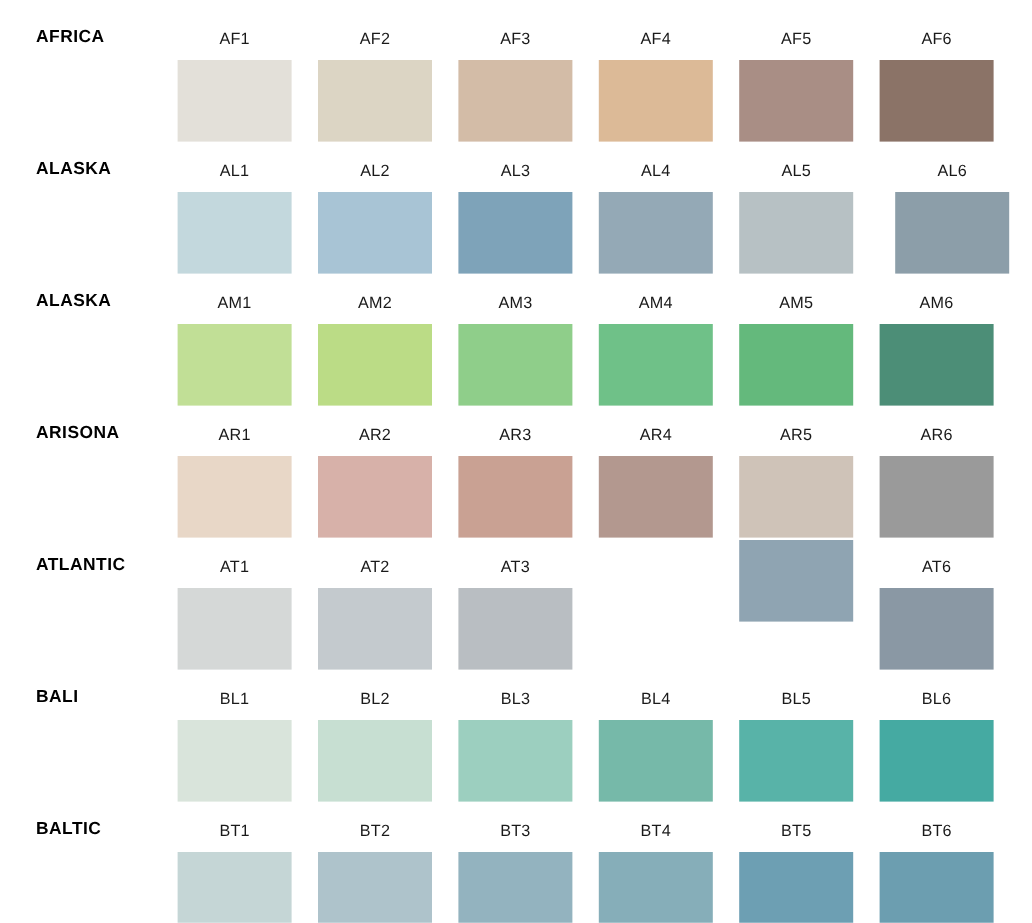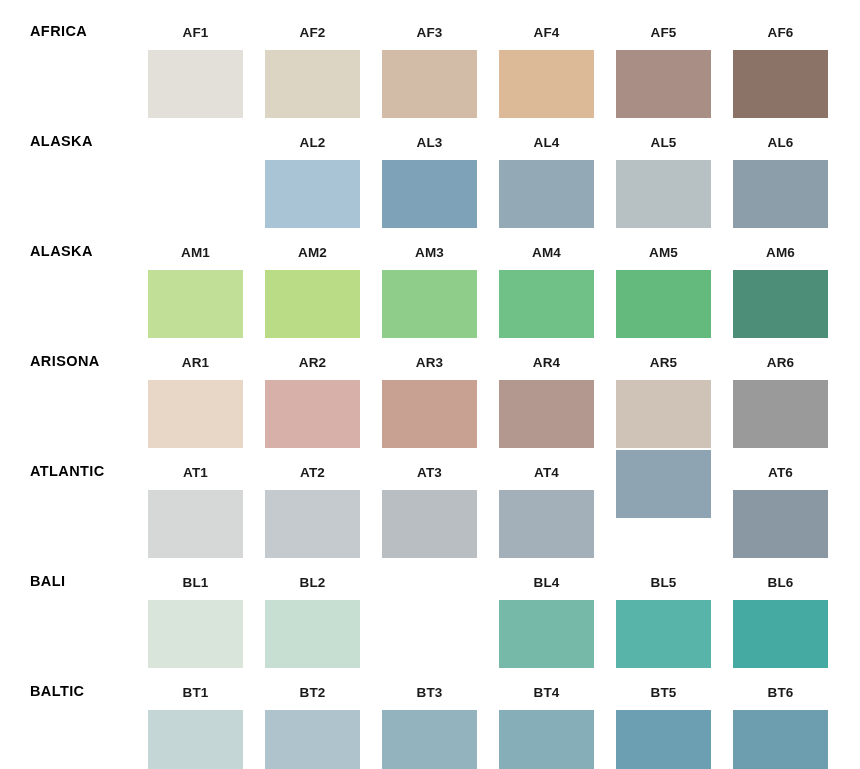--- a/index.html
+++ b/index.html
@@ -54,21 +54,21 @@
     top: 0;
     width: 95px;
     height: 110px;
   }
 
   .swatch-label {
     display: block;
     width: 95px;
     text-align: center;
     font-family: "Liberation Sans", sans-serif;
-    font-weight: bold;
+    font-weight: normal;
     font-size: 13.5px;
     color: #1a1a1a;
     line-height: 1;
     padding-top: 26px;
     letter-spacing: 0.2px;
   }
 
   .swatch-chip {
     display: block;
     width: 95px;
@@ -106,37 +106,41 @@
         </div>
         <div class="swatch-cell" style="left: 585px;">
           <span class="swatch-label">AF6</span>
           <span class="swatch-chip" style="background-color: rgb(139, 115, 103);"></span>
         </div>
       </div>
     </div>
     <div class="palette-row">
       <div class="row-name">ALASKA</div>
       <div class="swatch-track">
+        <div class="swatch-cell" style="left: 0px;">
+          <span class="swatch-label">AL1</span>
+          <span class="swatch-chip" style="background-color: rgb(195, 216, 221);"></span>
+        </div>
         <div class="swatch-cell" style="left: 117px;">
           <span class="swatch-label">AL2</span>
           <span class="swatch-chip" style="background-color: rgb(168, 196, 213);"></span>
         </div>
         <div class="swatch-cell" style="left: 234px;">
           <span class="swatch-label">AL3</span>
           <span class="swatch-chip" style="background-color: rgb(126, 163, 185);"></span>
         </div>
         <div class="swatch-cell" style="left: 351px;">
           <span class="swatch-label">AL4</span>
           <span class="swatch-chip" style="background-color: rgb(148, 169, 182);"></span>
         </div>
         <div class="swatch-cell" style="left: 468px;">
           <span class="swatch-label">AL5</span>
           <span class="swatch-chip" style="background-color: rgb(183, 193, 196);"></span>
         </div>
-        <div class="swatch-cell" style="left: 585px;">
+        <div class="swatch-cell" style="left: 598px;">
           <span class="swatch-label">AL6</span>
           <span class="swatch-chip" style="background-color: rgb(140, 158, 169);"></span>
         </div>
       </div>
     </div>
     <div class="palette-row">
       <div class="row-name">ALASKA</div>
       <div class="swatch-track">
         <div class="swatch-cell" style="left: 0px;">
           <span class="swatch-label">AM1</span>
@@ -201,44 +205,44 @@
           <span class="swatch-chip" style="background-color: rgb(213, 216, 215);"></span>
         </div>
         <div class="swatch-cell" style="left: 117px;">
           <span class="swatch-label">AT2</span>
           <span class="swatch-chip" style="background-color: rgb(196, 202, 206);"></span>
         </div>
         <div class="swatch-cell" style="left: 234px;">
           <span class="swatch-label">AT3</span>
           <span class="swatch-chip" style="background-color: rgb(185, 190, 194);"></span>
         </div>
-        <div class="swatch-cell" style="left: 351px;">
-          <span class="swatch-label">AT4</span>
-          <span class="swatch-chip" style="background-color: rgb(163, 176, 186);"></span>
-        </div>
         <div class="swatch-cell" style="left: 468px;">
           <span class="swatch-chip" style="background-color: rgb(143, 164, 178);"></span>
         </div>
         <div class="swatch-cell" style="left: 585px;">
           <span class="swatch-label">AT6</span>
           <span class="swatch-chip" style="background-color: rgb(138, 152, 164);"></span>
         </div>
       </div>
     </div>
     <div class="palette-row">
       <div class="row-name">BALI</div>
       <div class="swatch-track">
         <div class="swatch-cell" style="left: 0px;">
           <span class="swatch-label">BL1</span>
           <span class="swatch-chip" style="background-color: rgb(217, 228, 219);"></span>
         </div>
         <div class="swatch-cell" style="left: 117px;">
           <span class="swatch-label">BL2</span>
           <span class="swatch-chip" style="background-color: rgb(199, 223, 210);"></span>
         </div>
+        <div class="swatch-cell" style="left: 234px;">
+          <span class="swatch-label">BL3</span>
+          <span class="swatch-chip" style="background-color: rgb(156, 207, 191);"></span>
+        </div>
         <div class="swatch-cell" style="left: 351px;">
           <span class="swatch-label">BL4</span>
           <span class="swatch-chip" style="background-color: rgb(118, 185, 169);"></span>
         </div>
         <div class="swatch-cell" style="left: 468px;">
           <span class="swatch-label">BL5</span>
           <span class="swatch-chip" style="background-color: rgb(88, 179, 168);"></span>
         </div>
         <div class="swatch-cell" style="left: 585px;">
           <span class="swatch-label">BL6</span>

